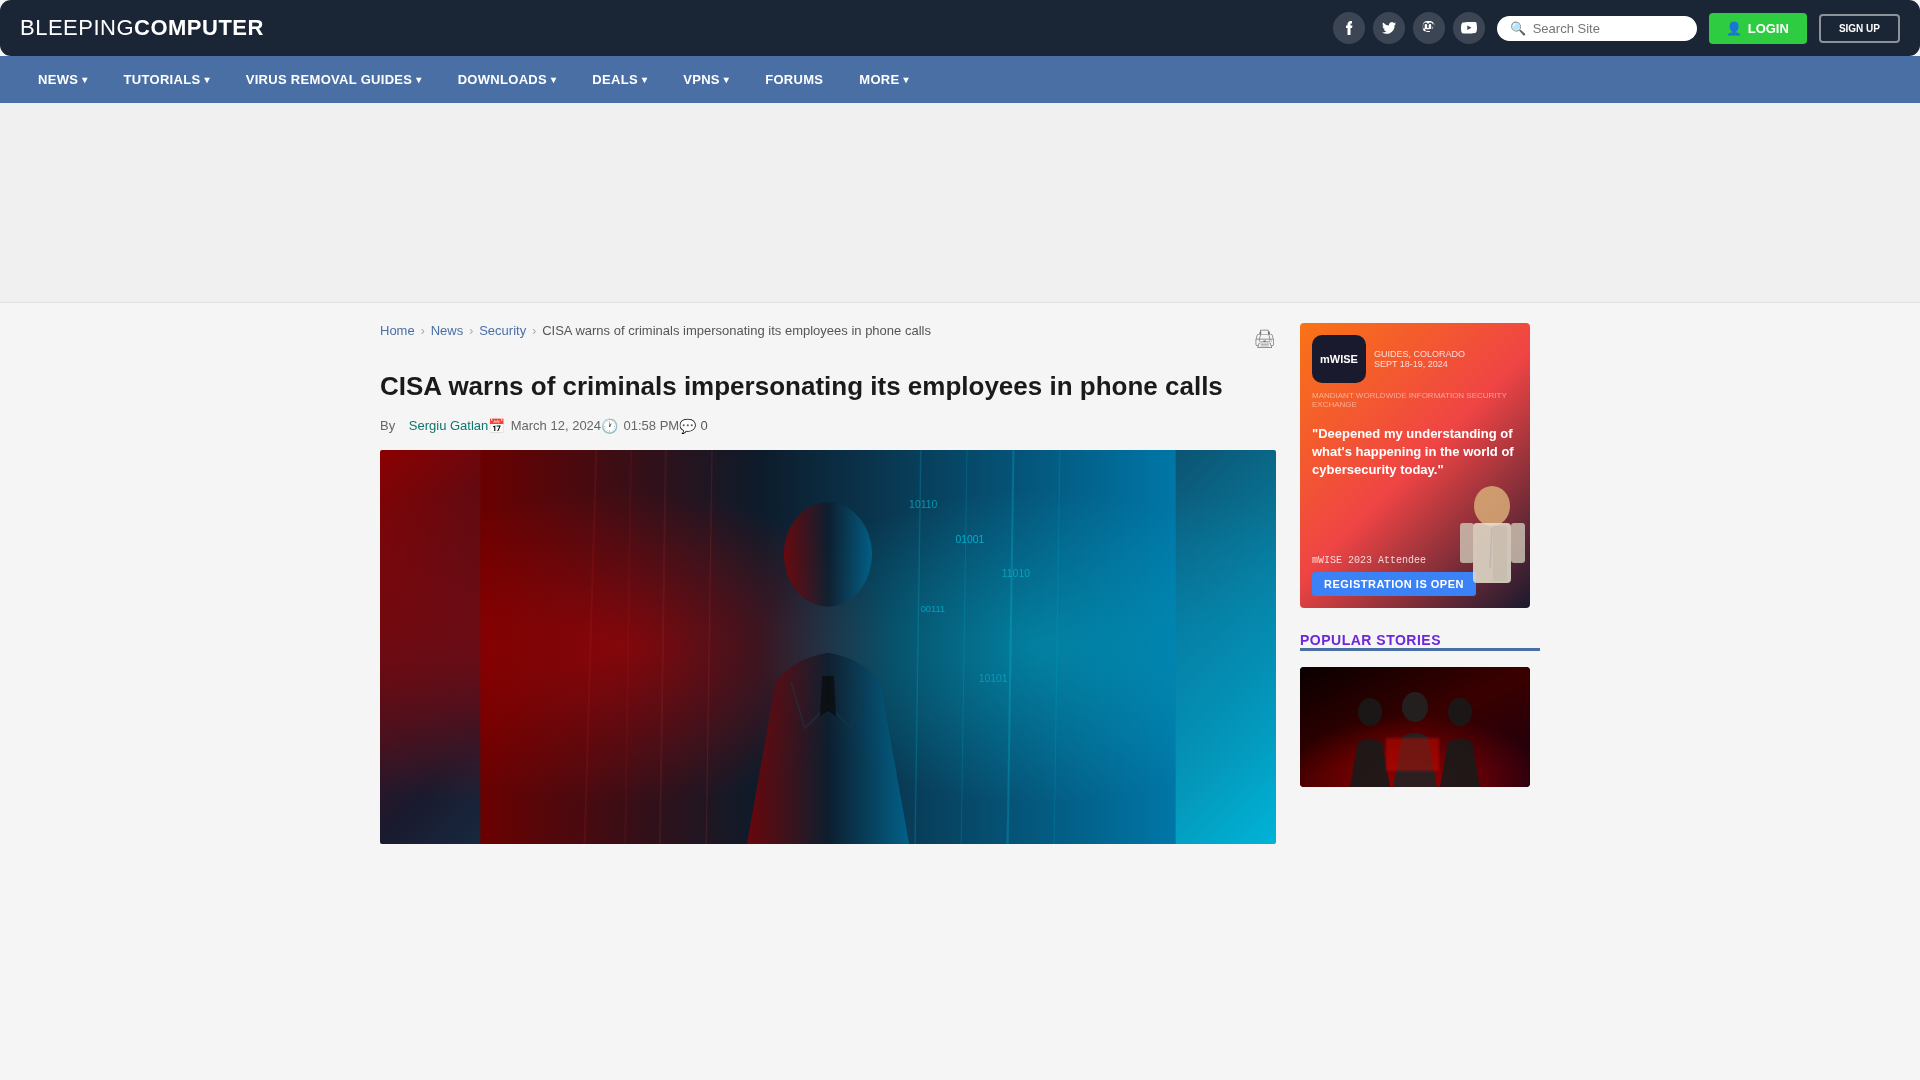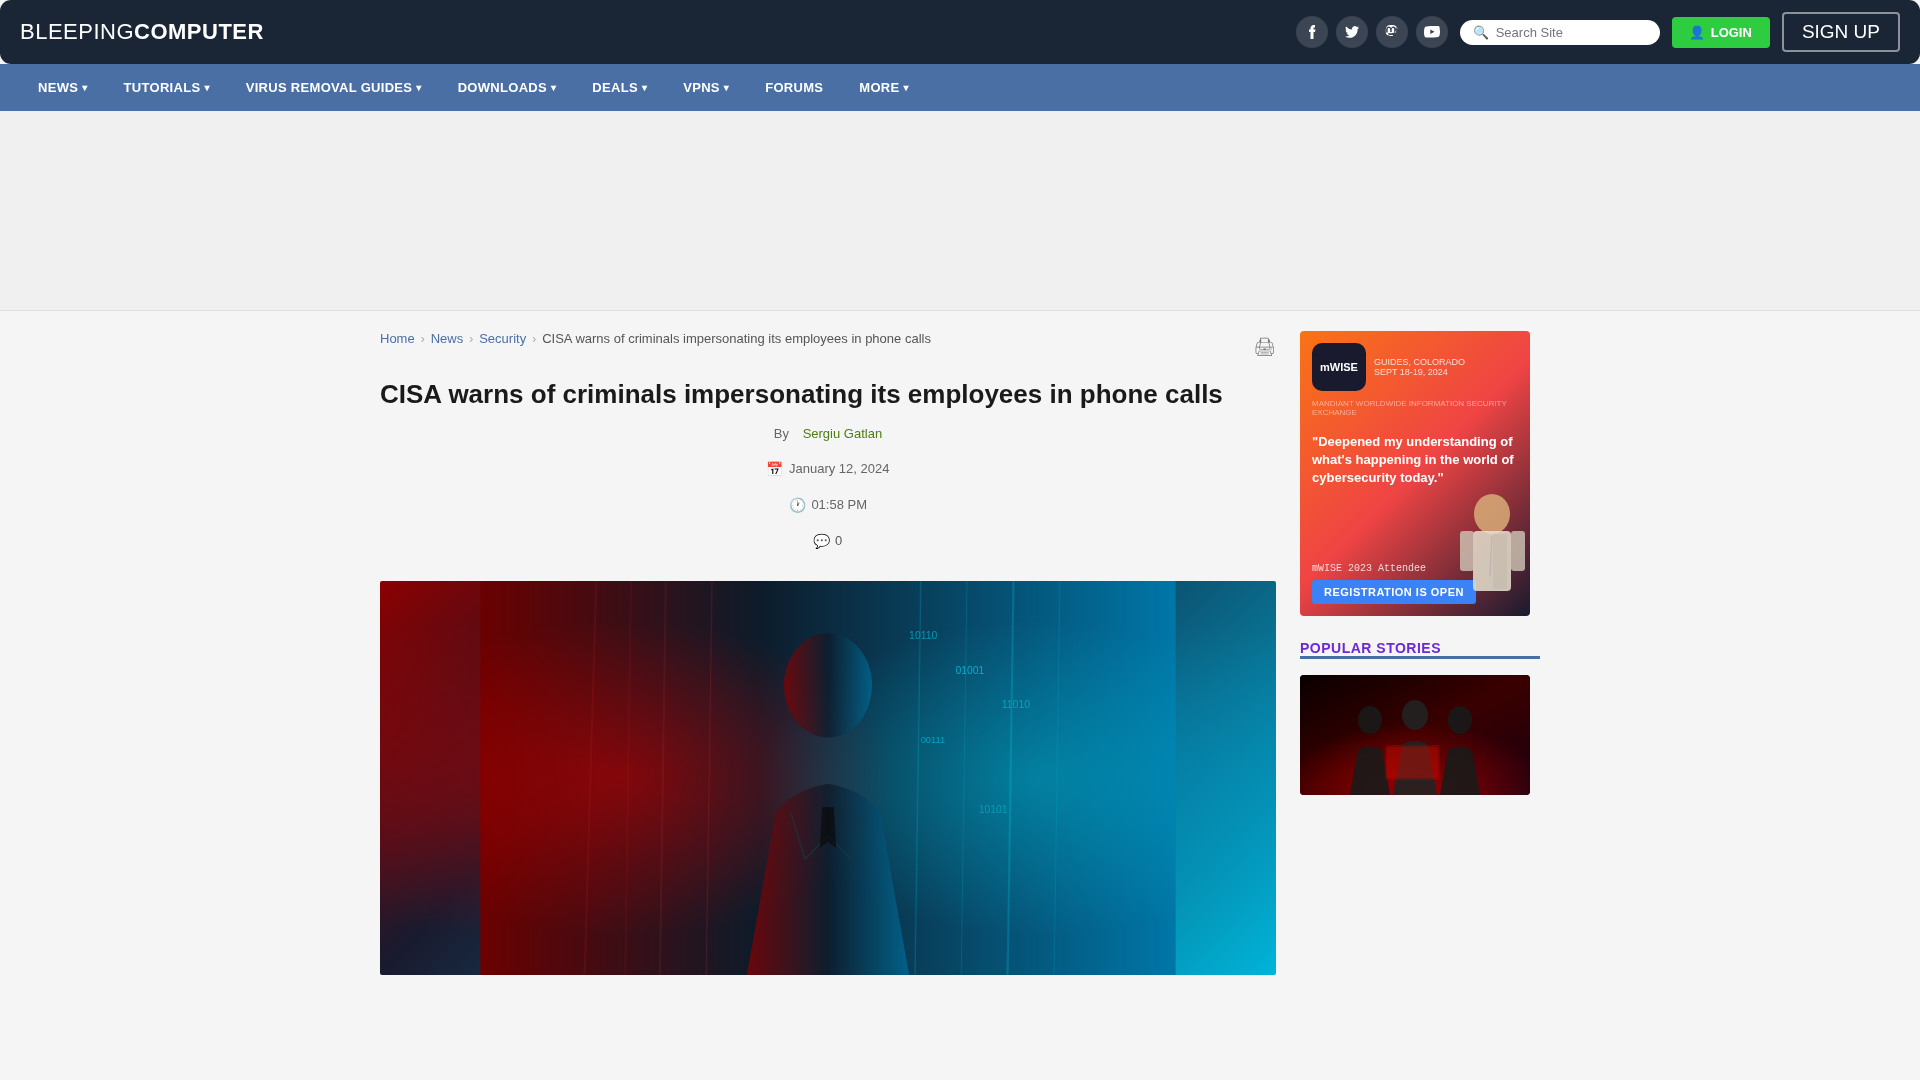--- a/index.html
+++ b/index.html
@@ -73,22 +73,22 @@
       align-items: center;
       gap: 5px;
     }
     .btn-signup {
       background: transparent;
       color: white;
       border: 2px solid rgba(255,255,255,0.5);
       padding: 7px 18px;
       border-radius: 4px;
       cursor: pointer;
-      font-size: 19px;
-      font-weight: 400;
+      font-size: 10px;
+      font-weight: 700;
     }
 
     
     .nav {
       background: #4a6fa5;
       display: flex;
       align-items: center;
       padding: 0 20px;
     }
     .nav-item {
@@ -167,29 +167,27 @@
       font-weight: 700;
       color: #1a1a1a;
       line-height: 1.3;
       margin-bottom: 14px;
     }
 
     
     .article-meta {
       display: flex;
       align-items: center;
-      gap: 20px;
       font-size: 13px;
       color: #666;
-      margin-bottom: 32px;
+      margin-bottom: 16px;
       flex-wrap: wrap;
-      flex-direction: column;
     }
     .article-meta .author-link {
-      color: #4d7c0f;
+      color: #0f766e;
       text-decoration: none;
     }
     .meta-item {
       display: flex;
       align-items: center;
       gap: 5px;
     }
     .meta-icon { font-size: 14px; color: #888; }
 
     
@@ -399,21 +397,21 @@
     </div>
 
     <h1 class="article-title">CISA warns of criminals impersonating its employees in phone calls</h1>
 
     <div class="article-meta">
       <div class="meta-item">
         <span>By</span>&nbsp;<a href="#" class="author-link">Sergiu Gatlan</a>
       </div>
       <div class="meta-item">
         <span class="meta-icon">📅</span>
-        <span>January 12, 2024</span>
+        <span>March 12, 2024</span>
       </div>
       <div class="meta-item">
         <span class="meta-icon">🕐</span>
         <span>01:58 PM</span>
       </div>
       <div class="meta-item comments-badge">
         <span class="comments-icon">💬</span>
         <span>0</span>
       </div>
     </div>

